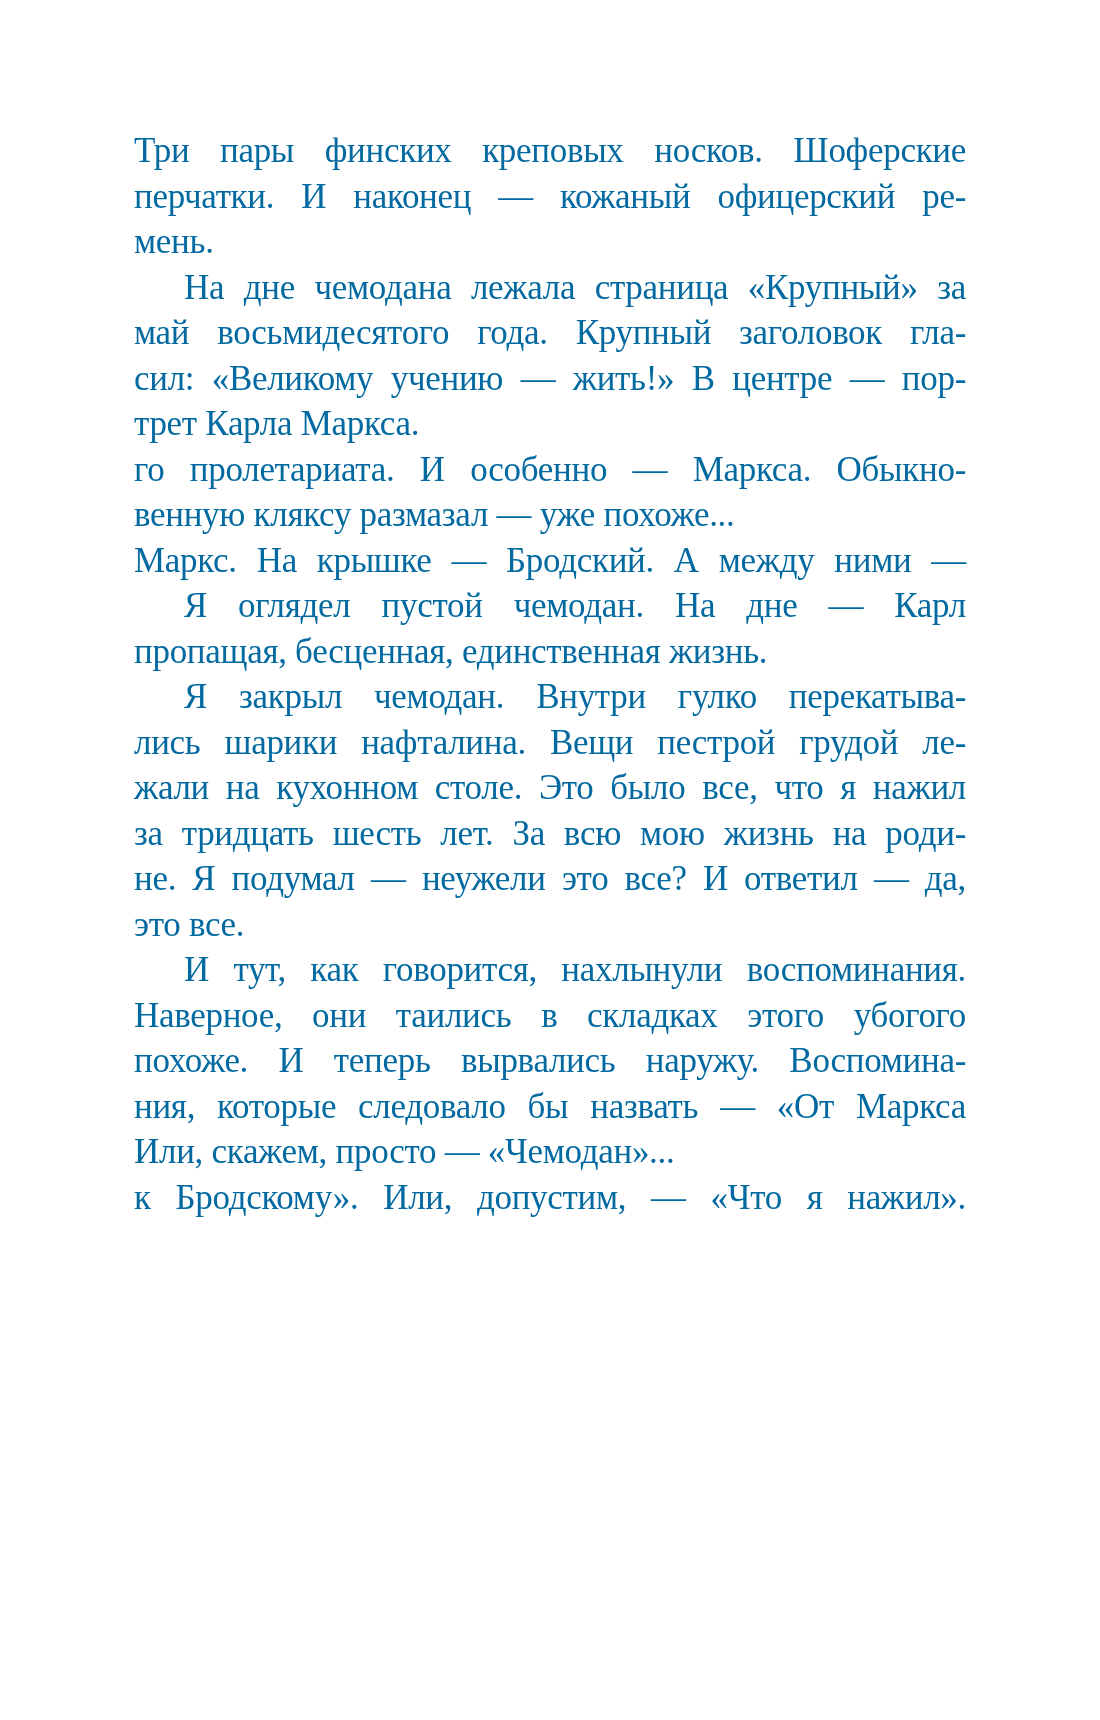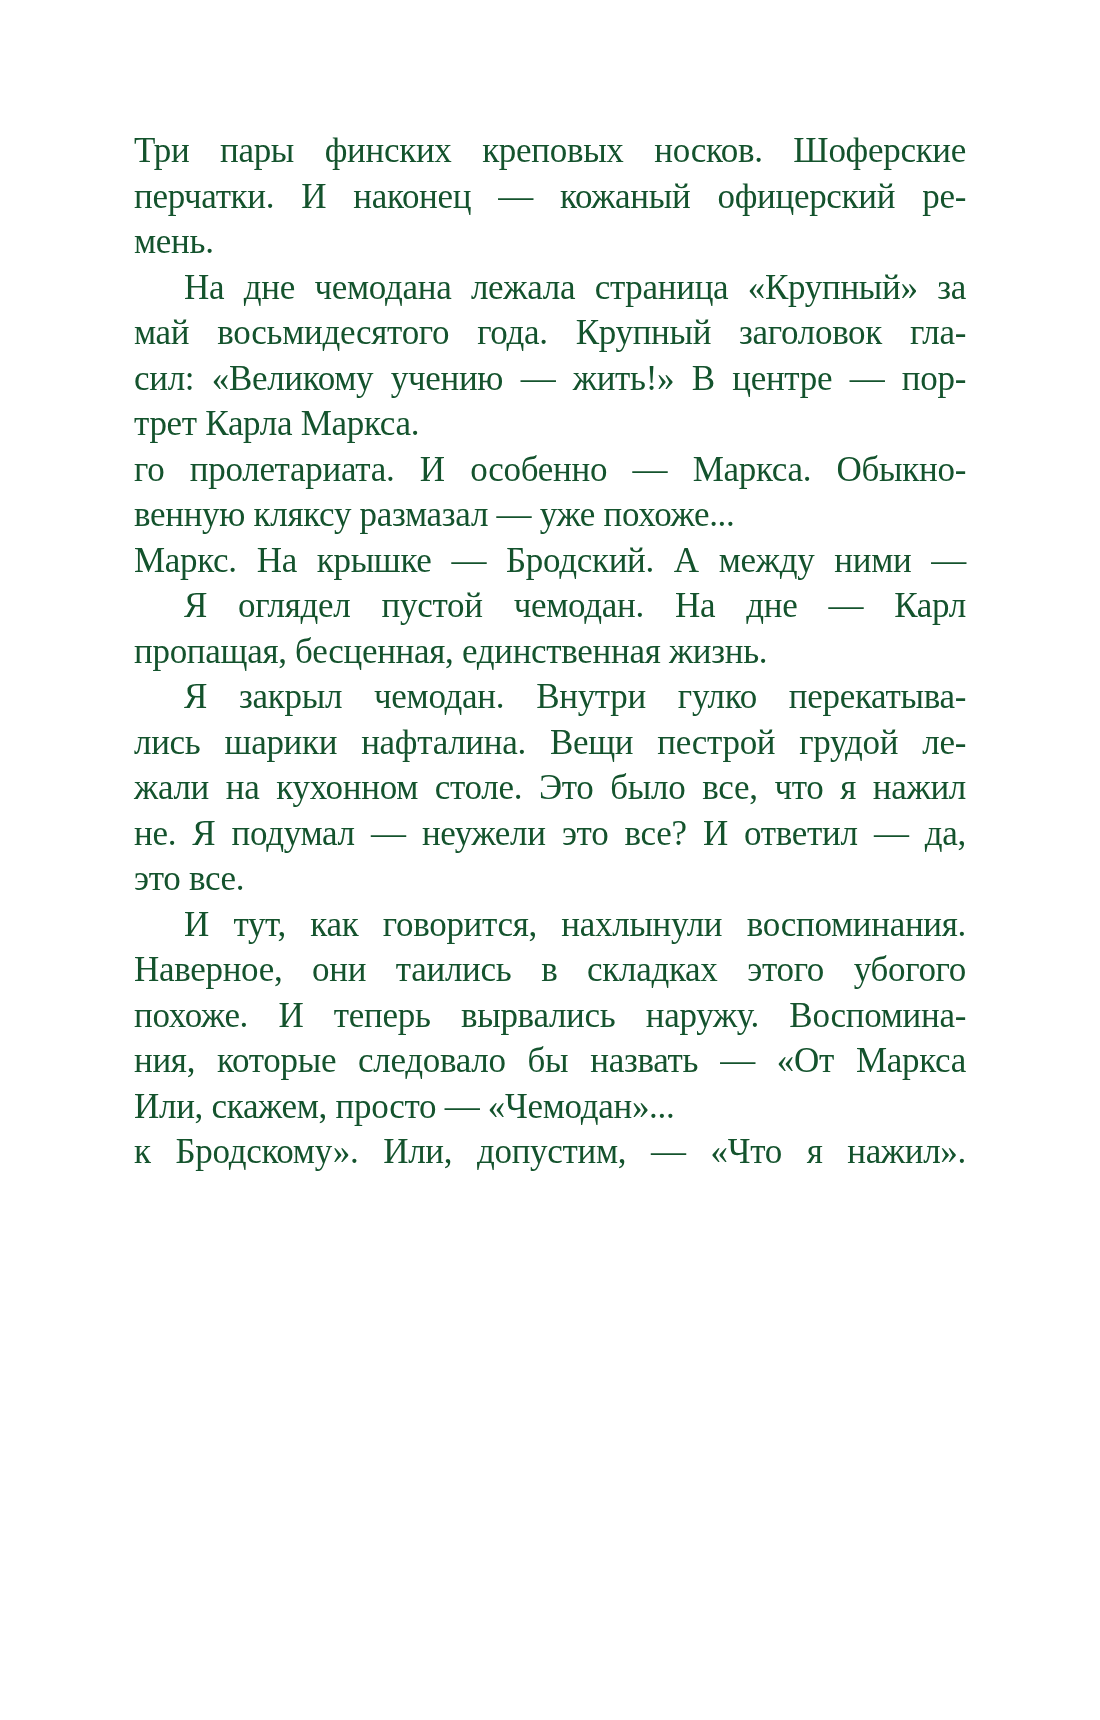--- a/index.html
+++ b/index.html
@@ -1,20 +1,20 @@
 <!DOCTYPE html>
 <html><head>
 <meta charset="utf-8">
 <style>
   html, body { margin: 0; padding: 0; background: #ffffff; }
   body { width: 1100px; height: 1720px; position: relative; overflow: hidden; }
   .page {
     position: absolute; left: 134px; top: 128px; width: 832px;
     font-family: "Liberation Serif", "DejaVu Serif", serif;
-    color: #14532d;
+    color: #0369a1;
     font-size: 35px;
   }
   .line {
     height: 45.5px; line-height: 45.5px;
     white-space: nowrap;
     text-align: justify; text-align-last: justify;
     letter-spacing: -0.3px;
     overflow: visible;
   }
   .line.last { text-align-last: left; }
@@ -46,20 +46,21 @@
   <div>
     <div class="line">Маркс. На крышке — Бродский. А между ними —</div>
     <div class="line indent">Я оглядел пустой чемодан. На дне — Карл</div>
     <div class="line last">пропащая, бесценная, единственная жизнь.</div>
   </div>
 
   <div>
     <div class="line indent">Я закрыл чемодан. Внутри гулко перекатыва-</div>
     <div class="line">лись шарики нафталина. Вещи пестрой грудой ле-</div>
     <div class="line">жали на кухонном столе. Это было все, что я нажил</div>
+    <div class="line">за тридцать шесть лет. За всю мою жизнь на роди-</div>
     <div class="line">не. Я подумал — неужели это все? И ответил — да,</div>
     <div class="line last">это все.</div>
   </div>
 
   <div>
     <div class="line indent">И тут, как говорится, нахлынули воспоминания.</div>
     <div class="line">Наверное, они таились в складках этого убогого</div>
     <div class="line">похоже. И теперь вырвались наружу. Воспомина-</div>
     <div class="line">ния, которые следовало бы назвать — «От Маркса</div>
     <div class="line last">Или, скажем, просто — «Чемодан»...</div>

